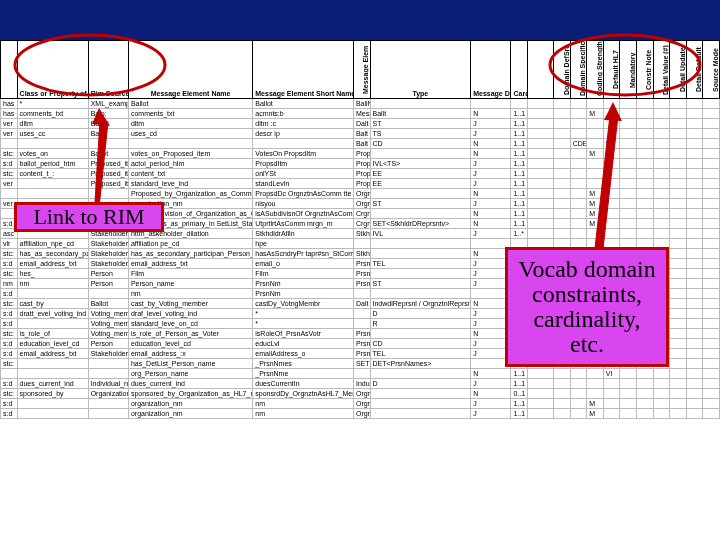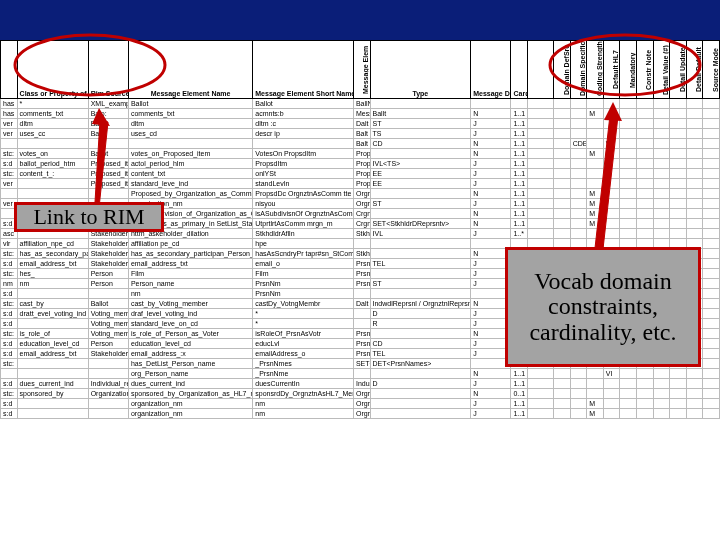--- a/index.html
+++ b/index.html
@@ -9,23 +9,23 @@
   table { border-collapse: collapse; width: 100%; font-size: 7px; table-layout: fixed; }
   th, td { border: 1px solid #bbb; padding: 1px 2px; overflow: hidden; white-space: nowrap; vertical-align: middle; background: #fff; }
   th { border: 1px solid #000; font-weight: bold; font-size: 7px; text-align: center; vertical-align: bottom; height: 58px; background: #fff; }
   th.v { writing-mode: vertical-rl; transform: rotate(180deg); font-size: 7px; padding: 2px 0; }
   .narrow { width: 14px; }
   .tiny { width: 22px; }
   .sm { width: 34px; }
   .med { width: 60px; }
   .lg { width: 105px; }
   .msg { width: 85px; }
-  .callout { position: absolute; background: #a3a3a3; border: 3px solid #c00000; font-family: "Times New Roman", serif; text-align: center; display: flex; align-items: center; justify-content: center; padding: 4px 10px; color: #000; }
+  .callout { position: absolute; background: #d946ef; border: 3px solid #c00000; font-family: "Times New Roman", serif; text-align: center; display: flex; align-items: center; justify-content: center; padding: 4px 10px; color: #000; }
   #callout1 { top: 202px; left: 14px; width: 150px; height: 30px; font-size: 22px; }
-  #callout2 { top: 247px; left: 505px; width: 196px; height: 120px; font-size: 24px; line-height: 1.05; }
+  #callout2 { top: 247px; left: 505px; width: 164px; height: 120px; font-size: 24px; line-height: 1.05; }
   svg.ovals { position: absolute; top: 0; left: 0; pointer-events: none; }
   svg.arrows { position: absolute; top: 0; left: 0; pointer-events: none; }
 </style>
 </head>
 <body>
 
 <div class="topbar"></div>
 
 <div class="sheet">
 <table>

